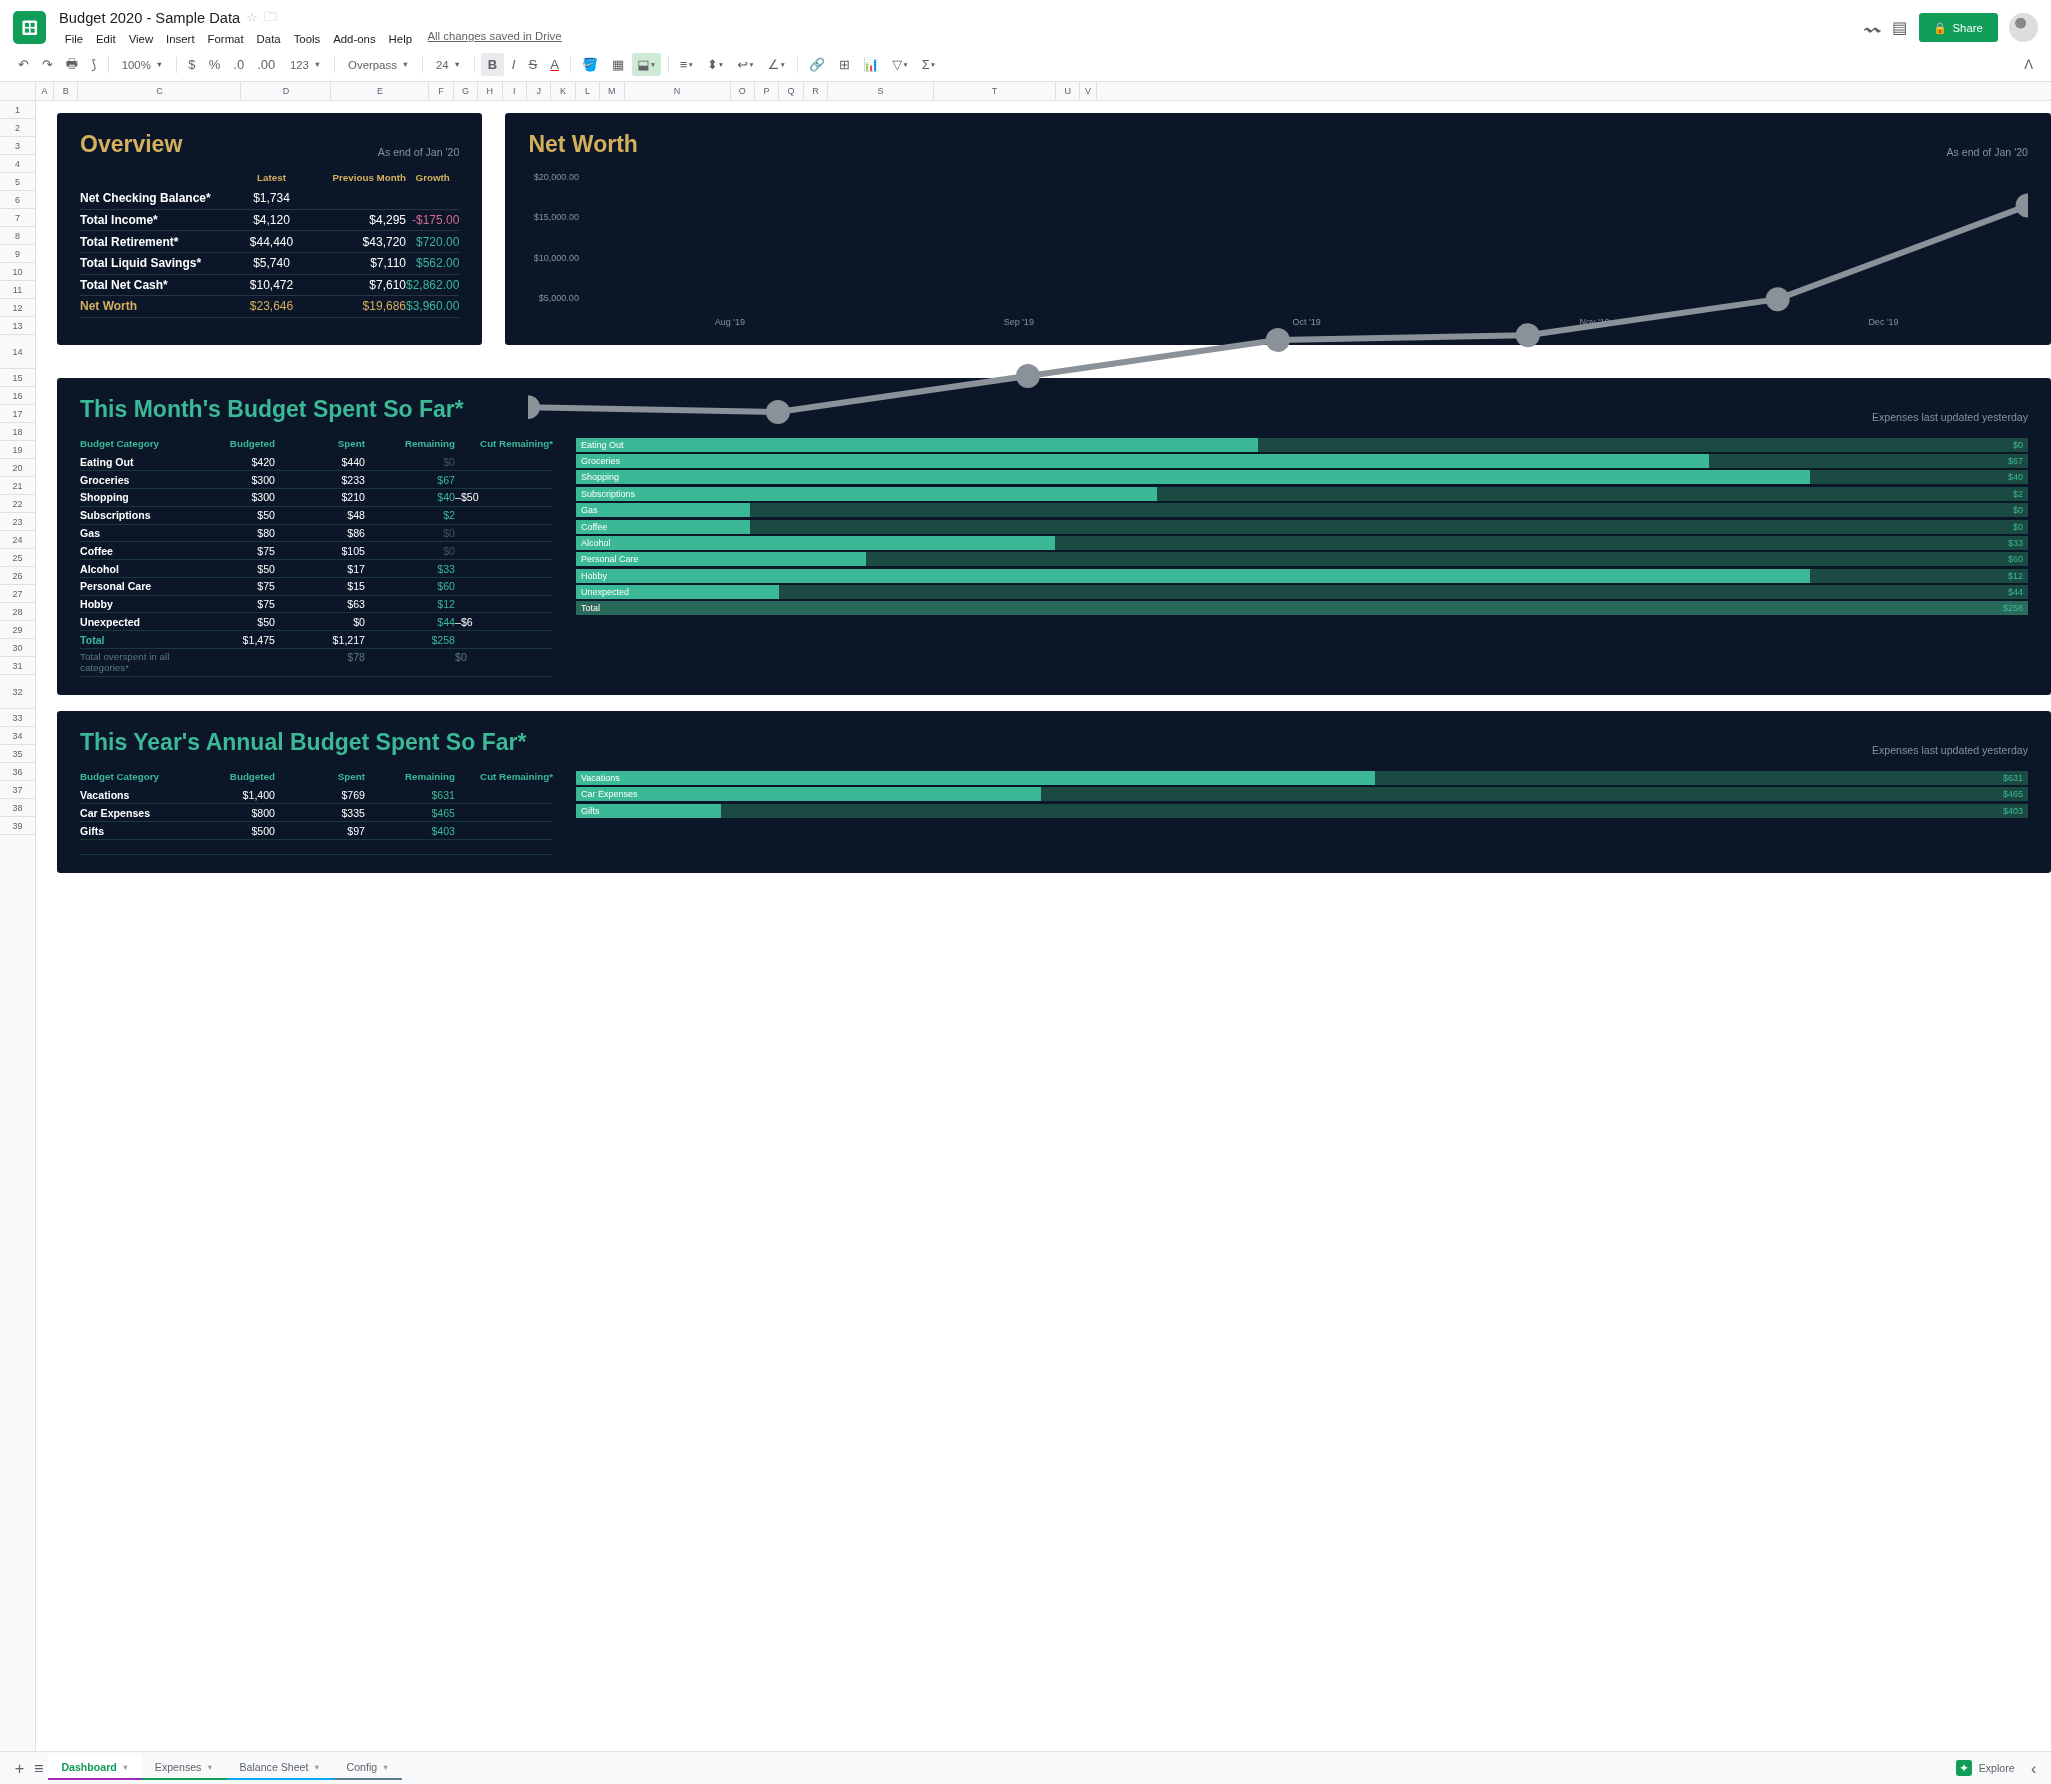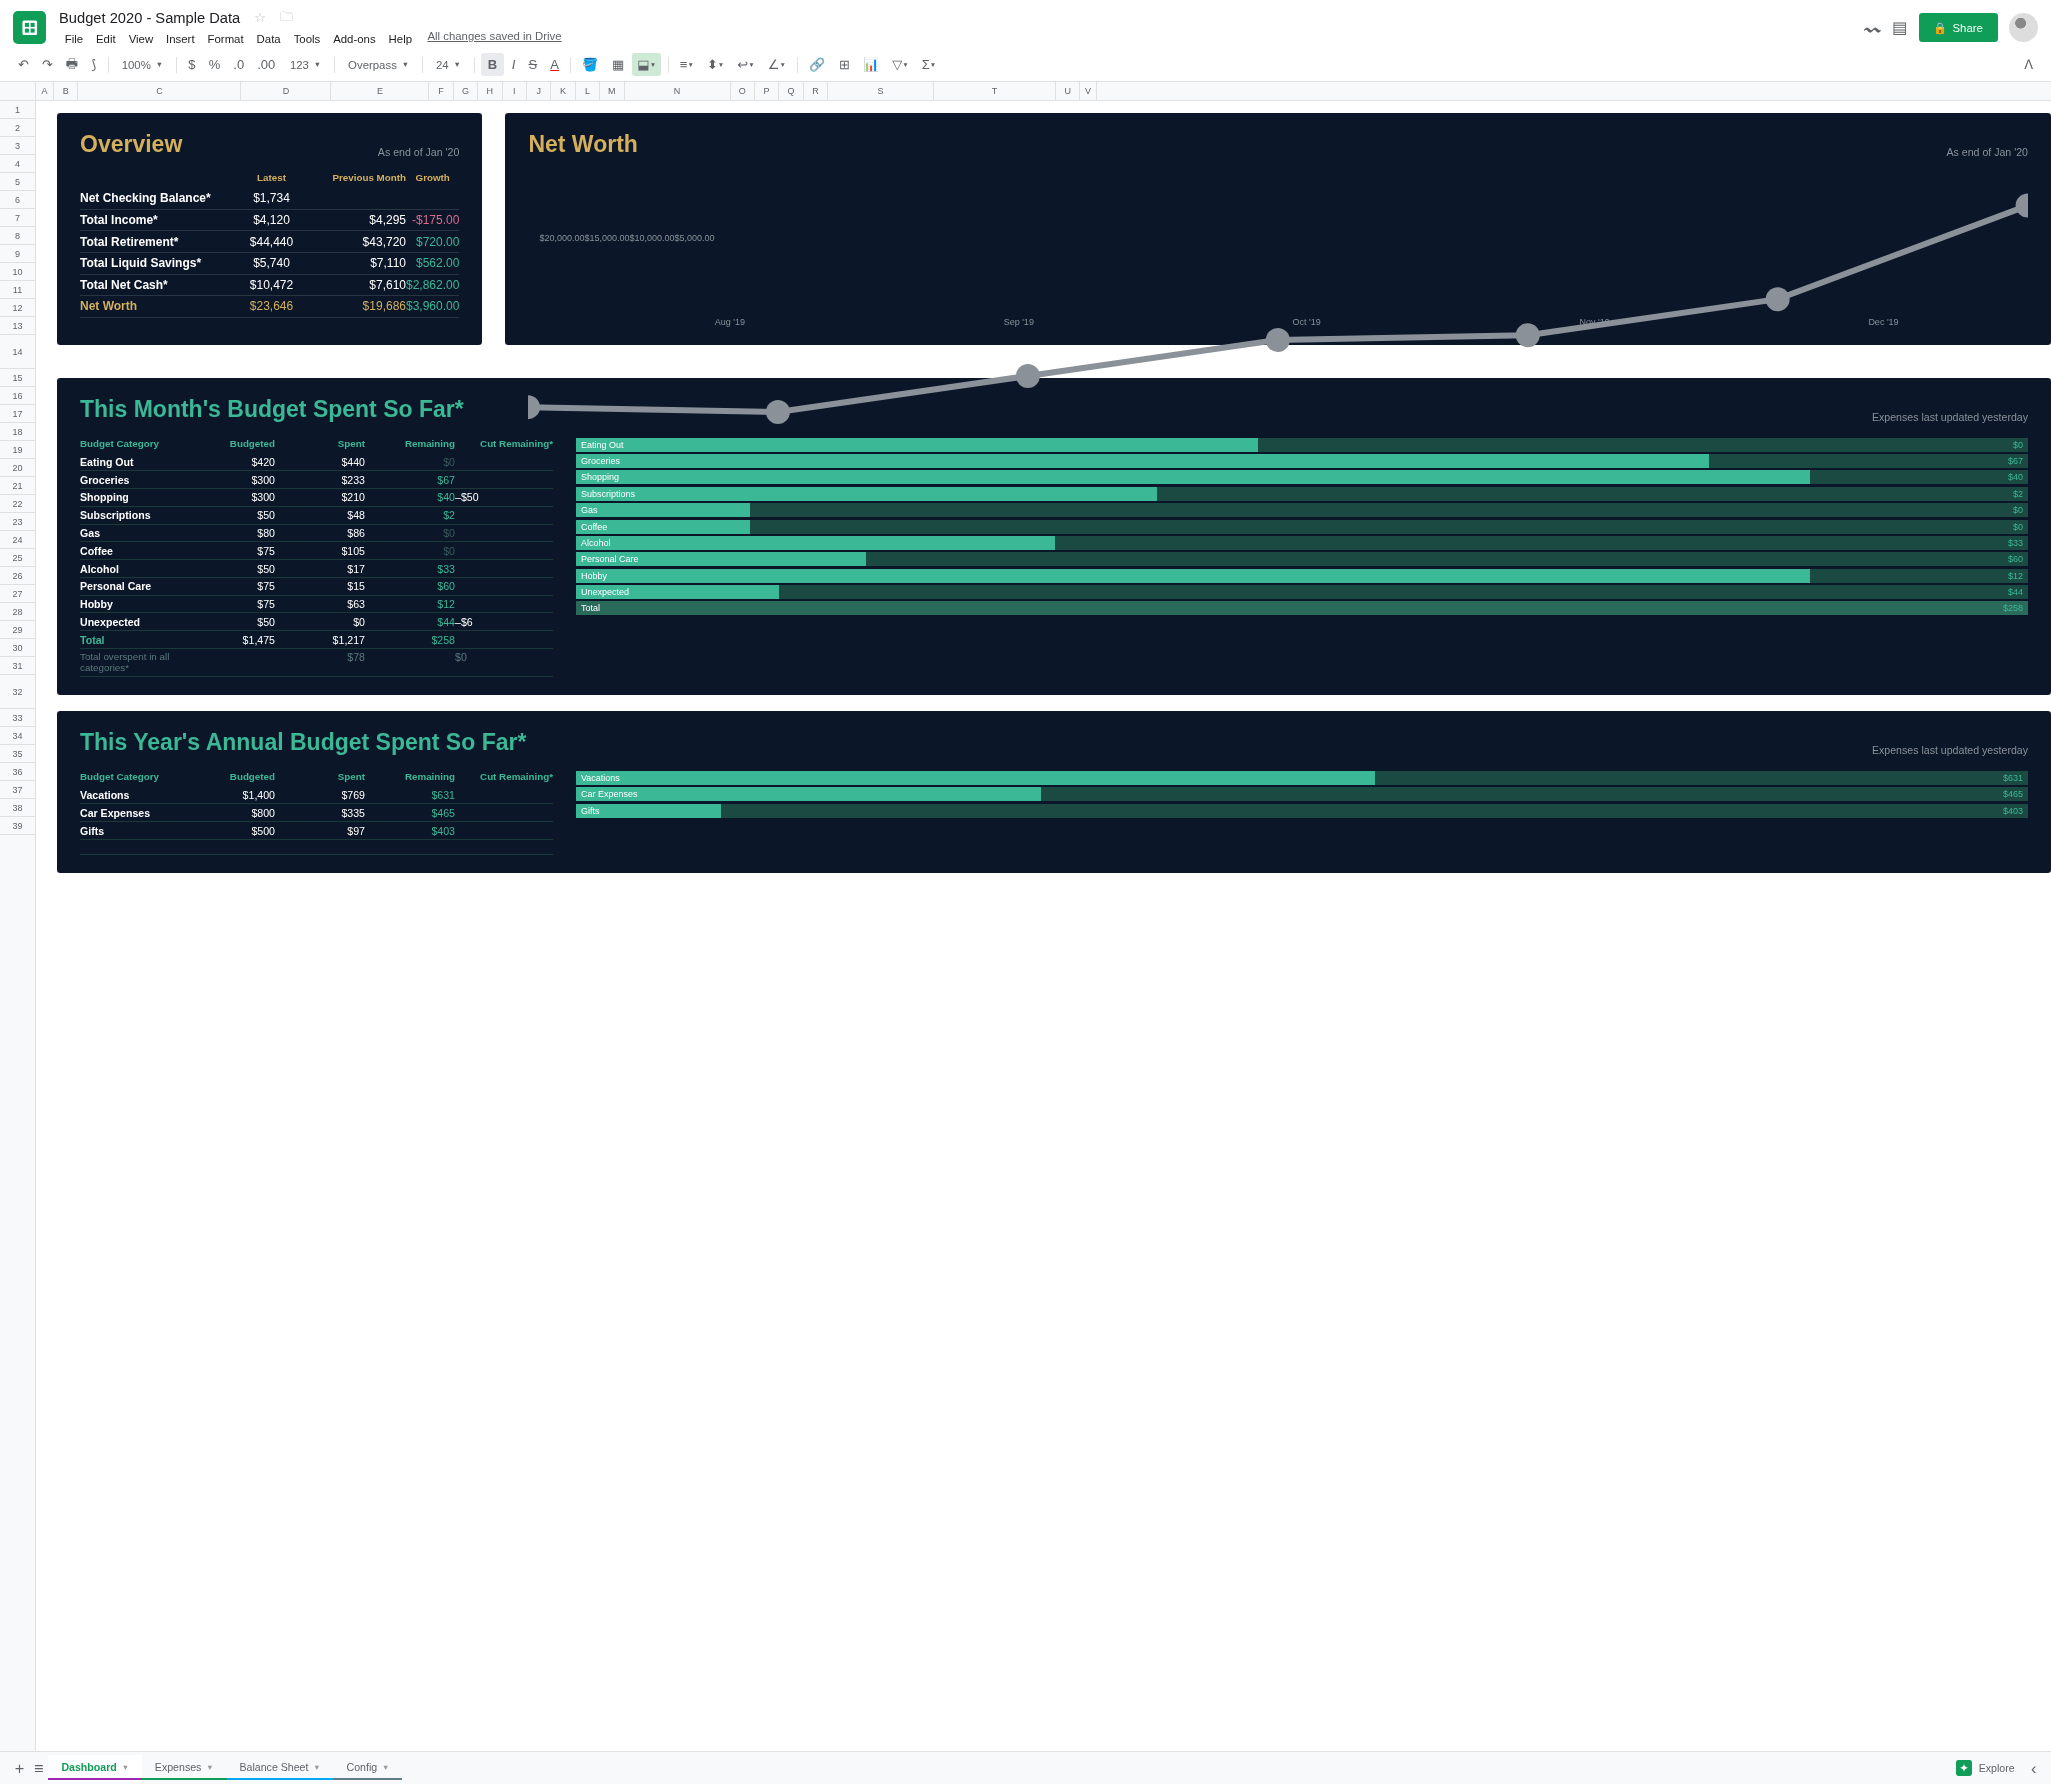--- a/index.html
+++ b/index.html
@@ -1,21 +1,21 @@
 <!DOCTYPE html>
 <html style="font-size:13px"><head>
 <meta charset="utf-8">
 <style>
 *{margin:0;padding:0;box-sizing:border-box}
 body{font-family:Arial,sans-serif;font-size:10.6px;color:#222;background:#fff;overflow:hidden}
 .header{display:flex;align-items:center;padding:6.5px 13px 0}
 .logo{width:33px;height:33px;background:#0f9d58;border-radius:4.9px;display:flex;align-items:center;justify-content:center;margin-right:13px}
 .logo svg{width:19.5px;height:19.5px;fill:#fff}
 .titlearea{flex:1}
-.titlerow{display:flex;align-items:center;gap:14px}
+.titlerow{display:flex;align-items:center;gap:6px}
 .doctitle{font-size:14.7px;color:#202124}
 .star,.folder{color:#bbb;font-size:13px;cursor:pointer}
 .menubar{display:flex;gap:1.6px;margin-top:1.6px}
 .menuitem{padding:3.3px 5.7px;font-size:11.4px;color:#202124;cursor:pointer;border-radius:2.4px}
 .savedtext{color:#5f6368;text-decoration:underline;font-size:11.4px;margin-left:8.1px;cursor:pointer}
 .headerright{display:flex;align-items:center;gap:11.4px}
 .hdr-icon{color:#5f6368;font-size:16.3px;cursor:pointer}
 .sharebtn{background:#0f9d58;color:#fff;padding:7.3px 14.7px;border-radius:3.3px;border:none;font-size:11.4px;font-weight:500;cursor:pointer;display:flex;align-items:center;gap:4.9px}
 .avatar{width:29px;height:29px;border-radius:50%;background:#ddd;background-image:radial-gradient(circle at 40% 35%,#888 0,#888 20%,#ddd 22%);cursor:pointer}
 .toolbar{display:flex;align-items:center;padding:3.3px 13px;border-bottom:0.8px solid #e0e0e0;gap:3.3px;height:33px}
@@ -50,21 +50,21 @@
 .ovhdr .c4{flex:1;text-align:center}
 .ovrow{display:flex;border-bottom:0.8px solid #2a3544;padding:3.3px 0;font-size:12px}
 .ovrow .c1{flex:0 0 155px;color:#fff;font-weight:600}
 .ovrow .c2{flex:0 0 73px;text-align:center;color:#fff}
 .ovrow .c3{flex:0 0 98px;text-align:right;color:#fff}
 .ovrow .c4{flex:1;text-align:right}
 .ovrow.nw .c1,.ovrow.nw .c2,.ovrow.nw .c3{color:#d4af5c}
 .green{color:#3bb896}
 .red{color:#d96a8f}
 .chart{position:relative;height:155px;margin-top:8.1px}
-.yaxis{position:absolute;left:11px;top:0;bottom:24.4px;width:57px;display:flex;flex-direction:row;justify-content:space-between;font-size:9px;color:#8a9199;align-items:center;padding-right:6.5px}
+.yaxis{position:absolute;left:0;top:0;bottom:24.4px;width:57px;display:flex;flex-direction:column;justify-content:space-between;font-size:9px;color:#8a9199;align-items:flex-end;padding-right:6.5px}
 .plotarea{position:absolute;left:0;right:0;top:0;bottom:24.4px}
 .xaxis{position:absolute;left:57px;right:0;bottom:0;display:flex;justify-content:space-around;font-size:9px;color:#8a9199}
 .chartline{stroke:#8a9199;stroke-width:2;fill:none}
 .chartdot{fill:#8a9199}
 .bhdr{display:flex;font-size:9.8px;color:#3bb896;font-weight:600;padding-bottom:4.9px}
 .bhdr .b1{flex:0 0 138px}
 .bhdr .b2{flex:0 0 57px;text-align:right}
 .bhdr .b3{flex:0 0 90px;text-align:right}
 .bhdr .b4{flex:0 0 90px;text-align:right}
 .bhdr .b5{flex:0 0 98px;text-align:right}

